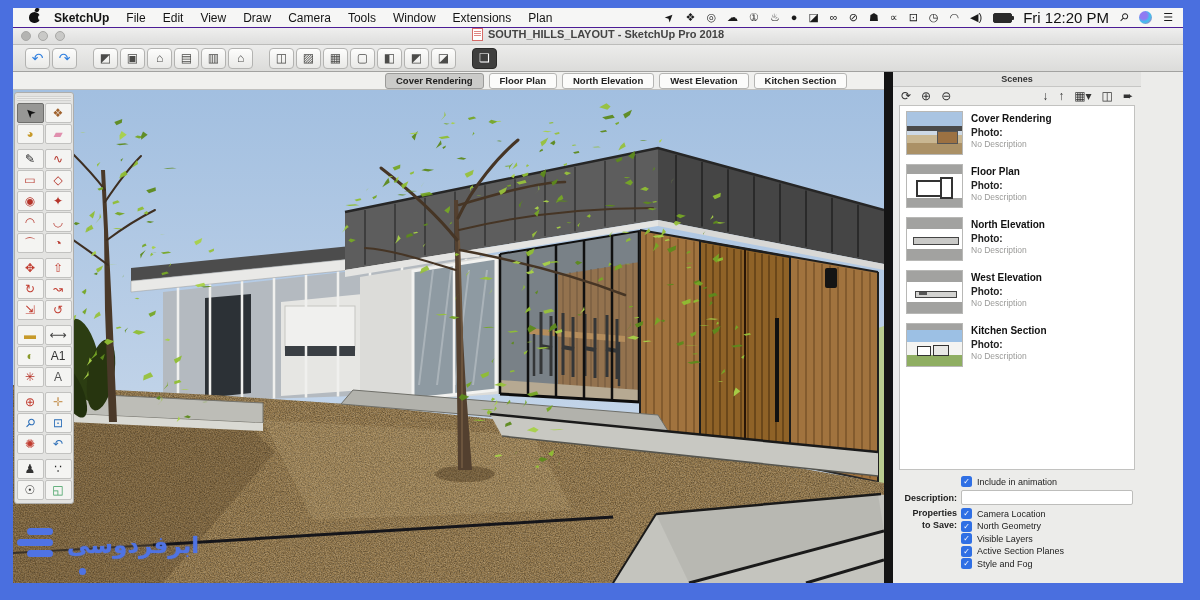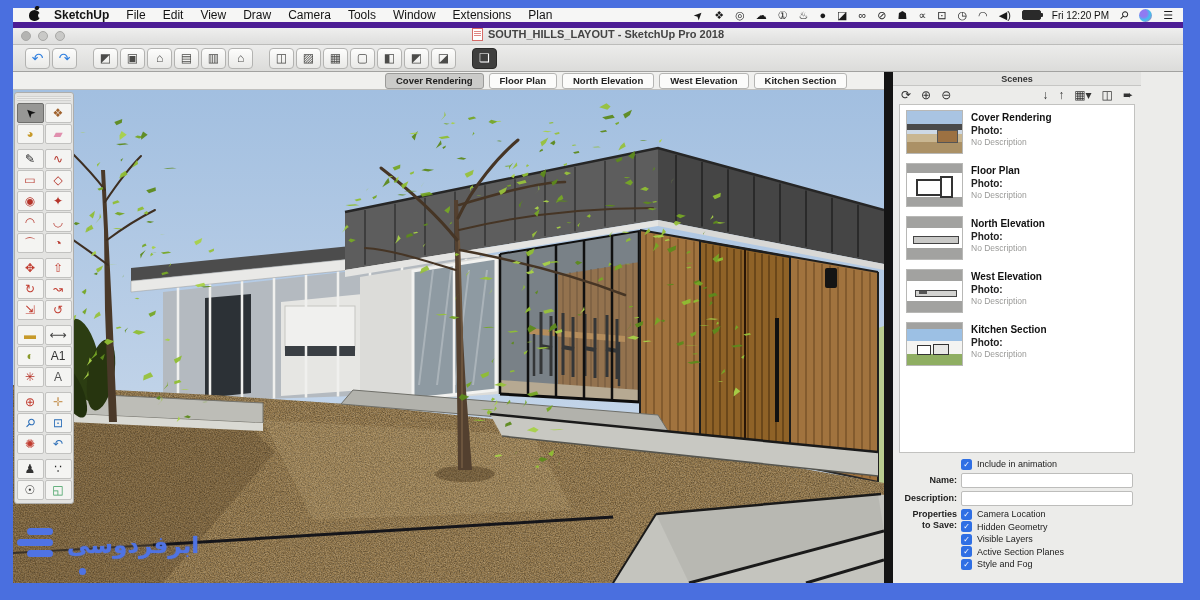--- a/index.html
+++ b/index.html
@@ -1,32 +1,32 @@
 <!DOCTYPE html>
 <html><head>
 <meta charset="utf-8">
 <style>
   html,body{margin:0;padding:0}
   body{width:1200px;height:600px;position:relative;background:#4a6fdf;overflow:hidden;
        font-family:"Liberation Sans",sans-serif;-webkit-font-smoothing:antialiased}
   #app{position:absolute;left:13px;top:8px;width:1170px;height:575px;background:#ececea}
 
   
-  #menubar{height:20px;background:#f6f6f5;border-bottom:6px solid #4c1d95;display:flex;align-items:center;
+  #menubar{height:20px;background:#f6f6f5;border-bottom:1px solid #4c1d95;display:flex;align-items:center;
            padding:0 10px;font-size:12px;color:#141414;box-sizing:border-box}
   .apple{width:11px;height:11px;background:#111;border-radius:50% 50% 46% 46%;margin:0 14px 0 6px;position:relative}
   .apple::before{content:"";position:absolute;left:6px;top:-4px;width:4px;height:4px;background:#111;border-radius:50% 0;transform:rotate(20deg)}
   .apple::after{content:"";position:absolute;right:-2px;top:3px;width:4px;height:5px;background:#f6f6f5;border-radius:50%}
   .menu-item{margin-right:17px;white-space:nowrap;cursor:default}
   .menu-item.app{font-weight:bold}
   #menu-right{margin-left:auto;display:flex;align-items:center;gap:11px}
   .status-icon{font-size:11px;color:#1a1a1a;line-height:1;display:inline-block}
   .battery{width:17px;height:8px;border:1px solid #2a2a2a;border-radius:2px;position:relative;background:#2a2a2a}
   .battery::after{content:"";position:absolute;right:-3px;top:2px;width:2px;height:4px;background:#2a2a2a;border-radius:0 1px 1px 0}
-  #clock{font-size:10px;color:#111;white-space:nowrap}
+  #clock{font-size:15px;color:#111;white-space:nowrap}
   .siri{width:13px;height:13px;border-radius:50%;background:radial-gradient(circle at 35% 35%,#8f7bf2 0 30%,#3ec3f0 55%,#e85aa0 100%)}
 
   
   #titlebar{height:16px;background:linear-gradient(#efefee,#dededd);border-bottom:1px solid #bcbcba;position:relative;
             display:flex;justify-content:center;font-size:11px;font-weight:bold;color:#444}
   #traffic{position:absolute;left:8px;top:3px;display:flex;gap:7px}
   .tl{width:10px;height:10px;border-radius:50%;background:#c9c9c7;border:1px solid #a8a8a6;box-sizing:border-box}
   .tl.first{background:#b4b4b2}
   .doc-icon{width:9px;height:11px;background:#fff;border:1px solid #d66a66;margin-right:5px;position:relative}
   .doc-icon::before{content:"";position:absolute;left:1px;top:2px;right:1px;height:1px;background:#e08884;box-shadow:0 2px 0 #e08884,0 4px 0 #e08884}
@@ -969,40 +969,36 @@
               <div class="scene-desc">No Description</div>
             </div>
           </div>
         </div>
       <div id="panel-bottom">
         <div class="p-row" style="padding-left:68px">
           <span class="chk">✓</span>
           <span class="chk-label">Include in animation</span>
         </div>
         <div class="p-row">
-          <span class="p-label">Name:</span>
-          <input class="p-input" style="">
-        </div>
-        <div class="p-row">
           <span class="p-label">Description:</span>
           <input class="p-input" style="">
         </div>
         <div class="p-row" style="align-items:flex-start;margin-bottom:12px">
           <span class="props-labels">
             <span>Properties</span><br>
             <span>to Save:</span>
           </span>
           <span id="props-checks">
               <div class="p-row">
                 <span class="chk">✓</span>
                 <span class="chk-label">Camera Location</span>
               </div>
               <div class="p-row">
                 <span class="chk">✓</span>
-                <span class="chk-label">Hidden Geometry</span>
+                <span class="chk-label">North Geometry</span>
               </div>
               <div class="p-row">
                 <span class="chk">✓</span>
                 <span class="chk-label">Visible Layers</span>
               </div>
               <div class="p-row">
                 <span class="chk">✓</span>
                 <span class="chk-label">Active Section Planes</span>
               </div>
               <div class="p-row">

